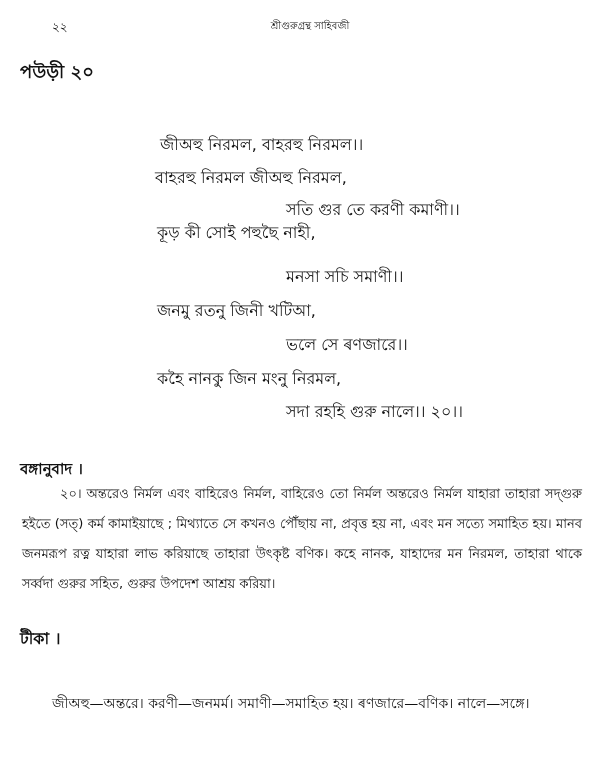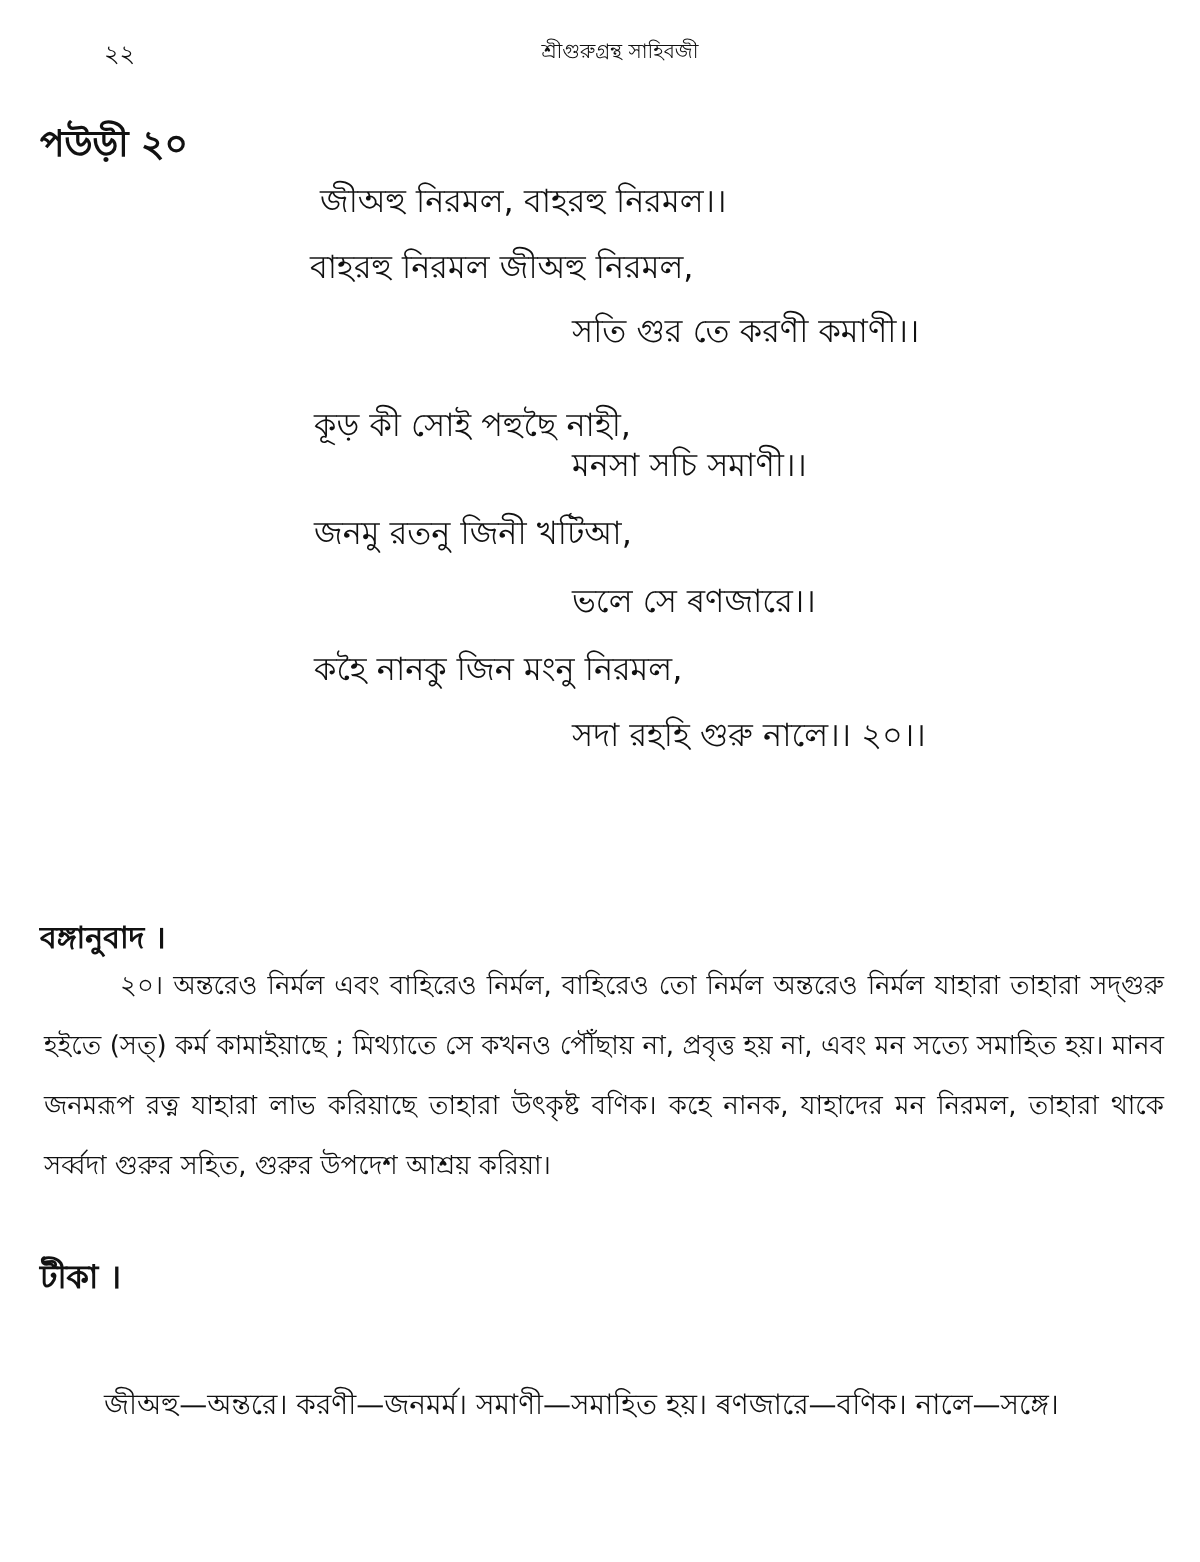--- a/index.html
+++ b/index.html
@@ -40,20 +40,21 @@
       font-weight: bold;
       font-size: 17px;
       padding-left: 20px;
       box-sizing: border-box;
     }
     .title-pauri { top: 58px; font-size: 18px; }
     .verse-line {
       position: absolute;
       font-size: 16px;
       white-space: nowrap;
+      margin-top: 44px;
     }
     .paragraph {
       position: absolute;
       left: 22px;
       width: 560px;
       top: 479px;
       font-size: 13px;
       line-height: 30px;
       text-align: justify;
       text-indent: 38px;
@@ -76,21 +77,21 @@
 <div>
   <div class="page-number">২২</div>
   <div class="running-header">শ্রীগুরুগ্রন্থ সাহিবজী</div>
 
   <div class="section-title title-pauri">পউড়ী ২০</div>
 
   <div>
     <div class="verse-line" style="left:160px; top:88px;">জীঅহু নিরমল, বাহরহু নিরমল।।</div>
     <div class="verse-line" style="left:155px; top:121px;">বাহরহু নিরমল জীঅহু নিরমল,</div>
     <div class="verse-line" style="left:286px; top:153px;">সতি গুর তে করণী কমাণী।।</div>
-    <div class="verse-line" style="left:157px; top:200px;">কূড় কী সোই পহুছৈ নাহী,</div>
+    <div class="verse-line" style="left:157px; top:176px;">কূড় কী সোই পহুছৈ নাহী,</div>
     <div class="verse-line" style="left:286px; top:220px;">মনসা সচি সমাণী।।</div>
     <div class="verse-line" style="left:157px; top:254px;">জনমু রতনু জিনী খটিআ,</div>
     <div class="verse-line" style="left:286px; top:288px;">ভলে সে ৰণজারে।।</div>
     <div class="verse-line" style="left:157px; top:322px;">কহৈ নানকু জিন মংনু নিরমল,</div>
     <div class="verse-line" style="left:286px; top:355px;">সদা রহহি গুরু নালে।। ২০।।</div>
   </div>
 
   <div class="section-title title-translation">বঙ্গানুবাদ ।</div>
   <div class="paragraph">২০। অন্তরেও নির্মল এবং বাহিরেও নির্মল, বাহিরেও তো নির্মল অন্তরেও নির্মল যাহারা তাহারা সদ্‌গুরু হইতে (সত্) কর্ম কামাইয়াছে ; মিথ্যাতে সে কখনও পৌঁছায় না, প্রবৃত্ত হয় না, এবং মন সত্যে সমাহিত হয়। মানব জনমরূপ রত্ন যাহারা লাভ করিয়াছে তাহারা উৎকৃষ্ট বণিক। কহে নানক, যাহাদের মন নিরমল, তাহারা থাকে সর্ব্বদা গুরুর সহিত, গুরুর উপদেশ আশ্রয় করিয়া।</div>
 

